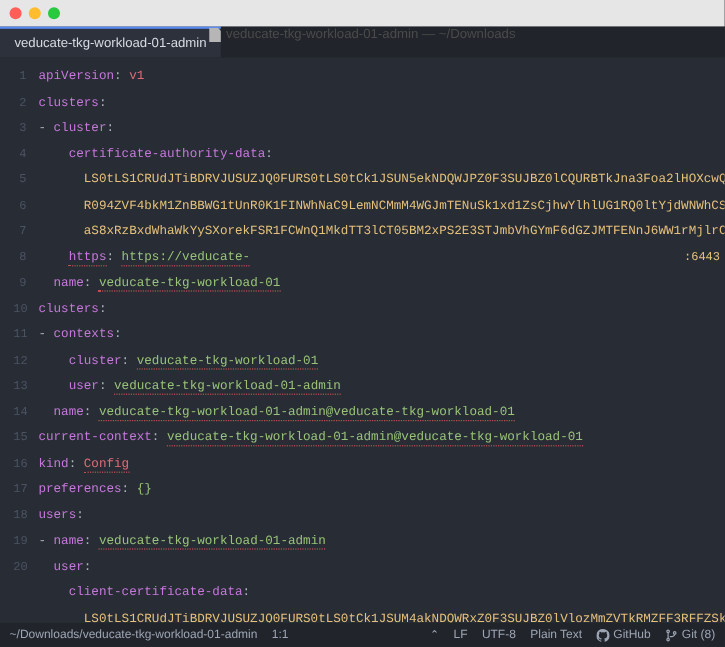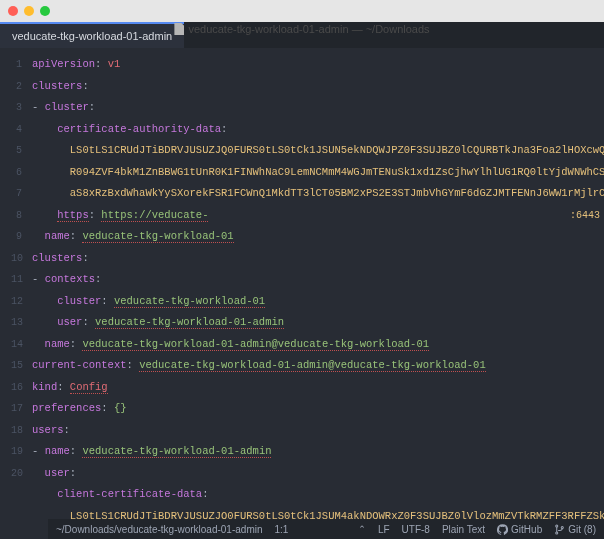--- a/index.html
+++ b/index.html
@@ -108,21 +108,20 @@
     height: 20px;
     background: #21252b;
     display: flex;
     align-items: center;
     font-family: -apple-system, BlinkMacSystemFont, sans-serif;
     font-size: 10px;
     color: #9da5b4;
     padding: 0 8px;
     flex-shrink: 0;
     justify-content: space-between;
-    margin-left: 48px;
   }
   .sb-left, .sb-right { display:flex; gap:12px; align-items:center;}
   .sb-item { display:flex; align-items:center; gap:3px;}
   .chev { font-size: 9px;}
   .gh-icon { width:11px; height:11px; }
 </style>
 </head>
 <body>
 
 <div class="titlebar">

